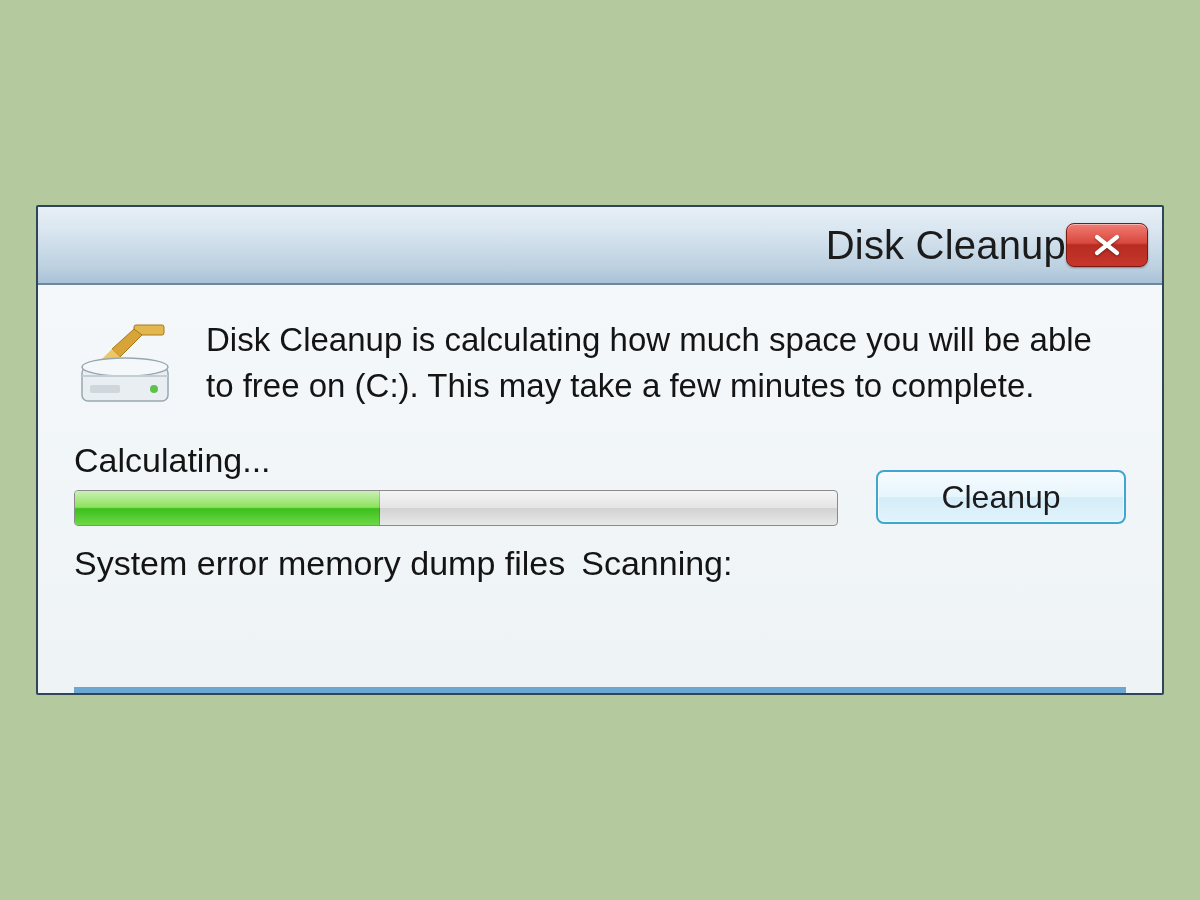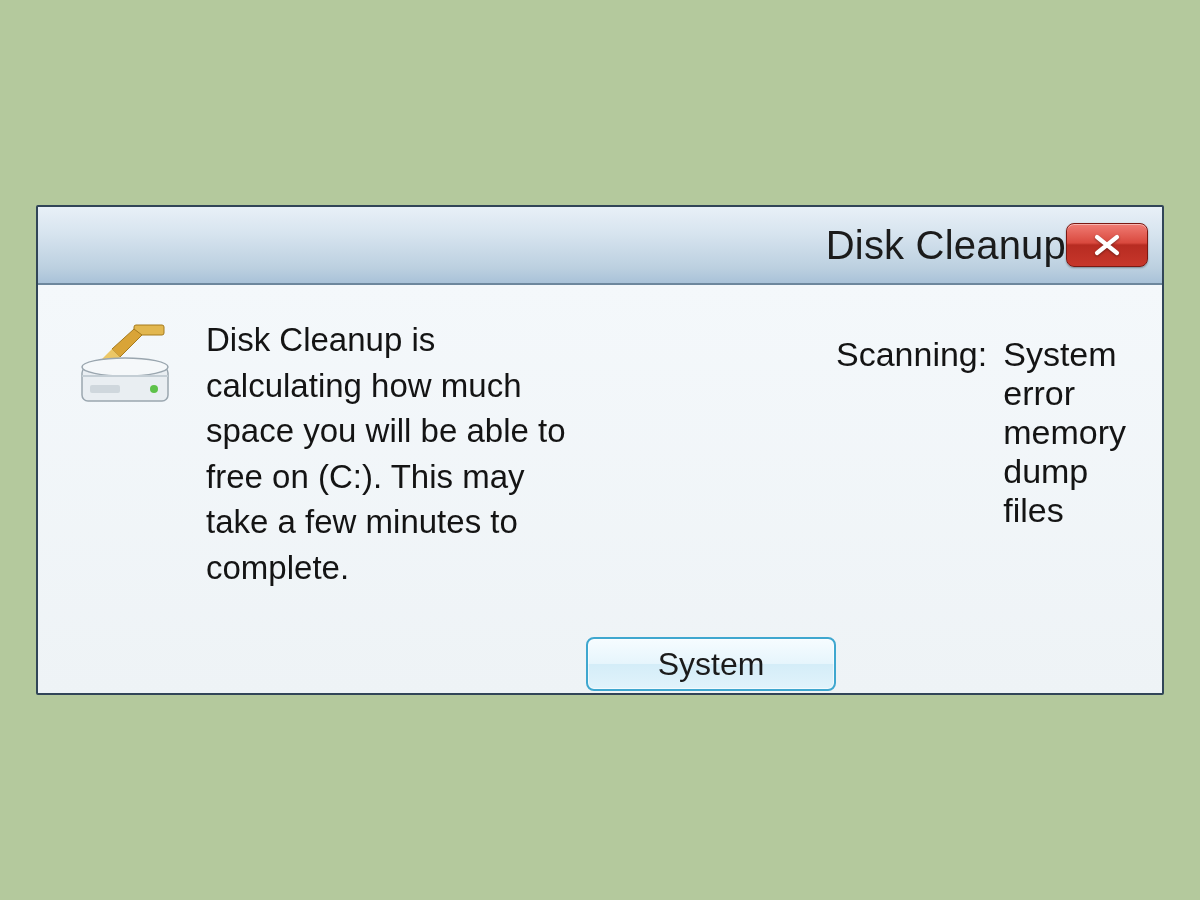--- a/index.html
+++ b/index.html
@@ -48,21 +48,21 @@
     justify-content: center;
     cursor: pointer;
   }
   .close-btn svg { filter: drop-shadow(0 1px 1px rgba(0,0,0,.4)); }
 
   .body-area {
     flex: 1;
     background: linear-gradient(to bottom, #f4f8fb 0%, #eef3f6 100%);
     padding: 32px 36px 0 36px;
     display: flex;
-    flex-direction: row;
+    flex-direction: column;
   }
   .info-row {
     display: flex;
     align-items: flex-start;
     gap: 28px;
     margin-bottom: 30px;
   }
   .drive-icon-wrap {
     flex: 0 0 104px;
     display: flex;
@@ -156,25 +156,31 @@
           <ellipse cx="49" cy="46" rx="43" ry="9" fill="#f5f8fa" stroke="#9aa6af" stroke-width="1.5"></ellipse>
           <rect x="6" y="54" width="86" height="2" fill="#c4ced5"></rect>
           <circle cx="78" cy="68" r="4" fill="#5ec24a"></circle>
           <rect x="14" y="64" width="30" height="8" rx="2" fill="#cfd7dd"></rect>
         </svg>
       </div>
       <div class="message">Disk Cleanup is calculating how much space you will be able to free on  (C:). This may take a few minutes to complete.</div>
     </div>
 
     <div class="progress-section">
+      <div class="progress-left">
+        <div class="status-label">Calculating...</div>
+        <div class="progress-bar">
+          <div class="progress-fill" style="width: 40%;"></div>
+        </div>
+      </div>
       <div class="cancel-btn">
-        <span>System</span>
+        <span>Cleanup</span>
       </div>
     </div>
 
     <div class="scan-row">
+      <span>System error memory dump files</span>
       <span>Scanning:</span>
-      <span>System error memory dump files</span>
     </div>
 
     <div class="bottom-line"></div>
   </div>
 </div>
 
 </body></html>

